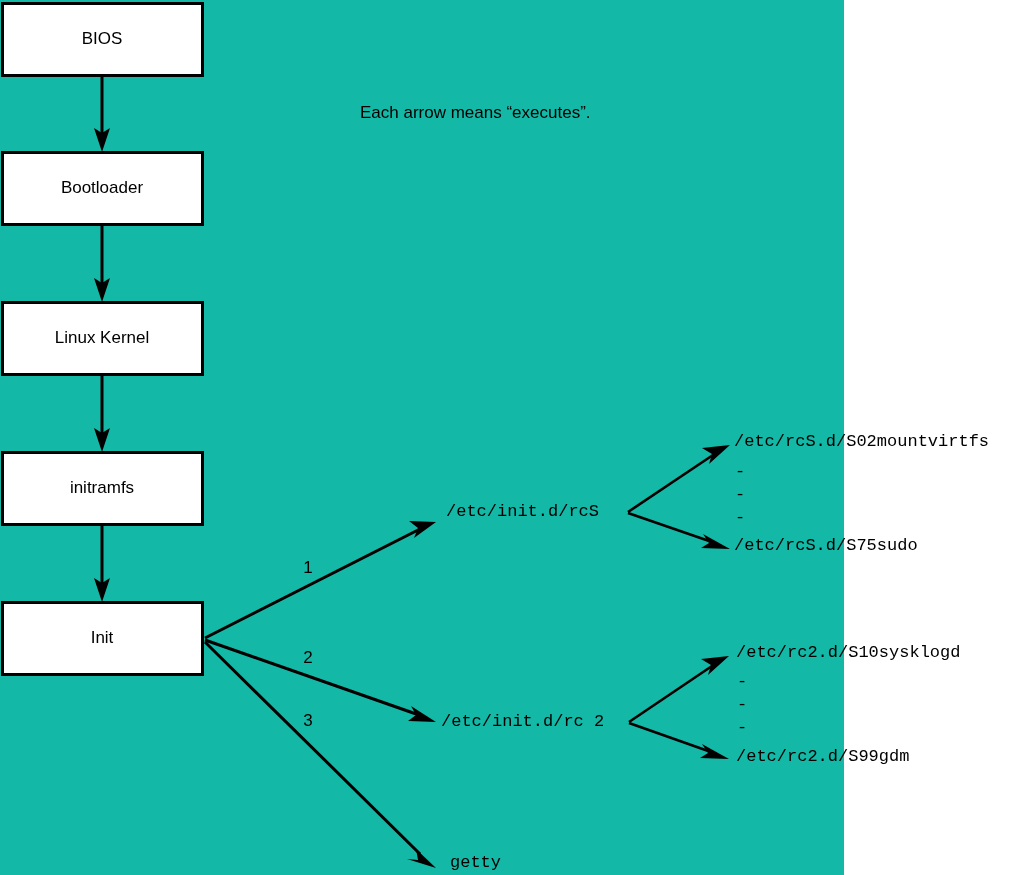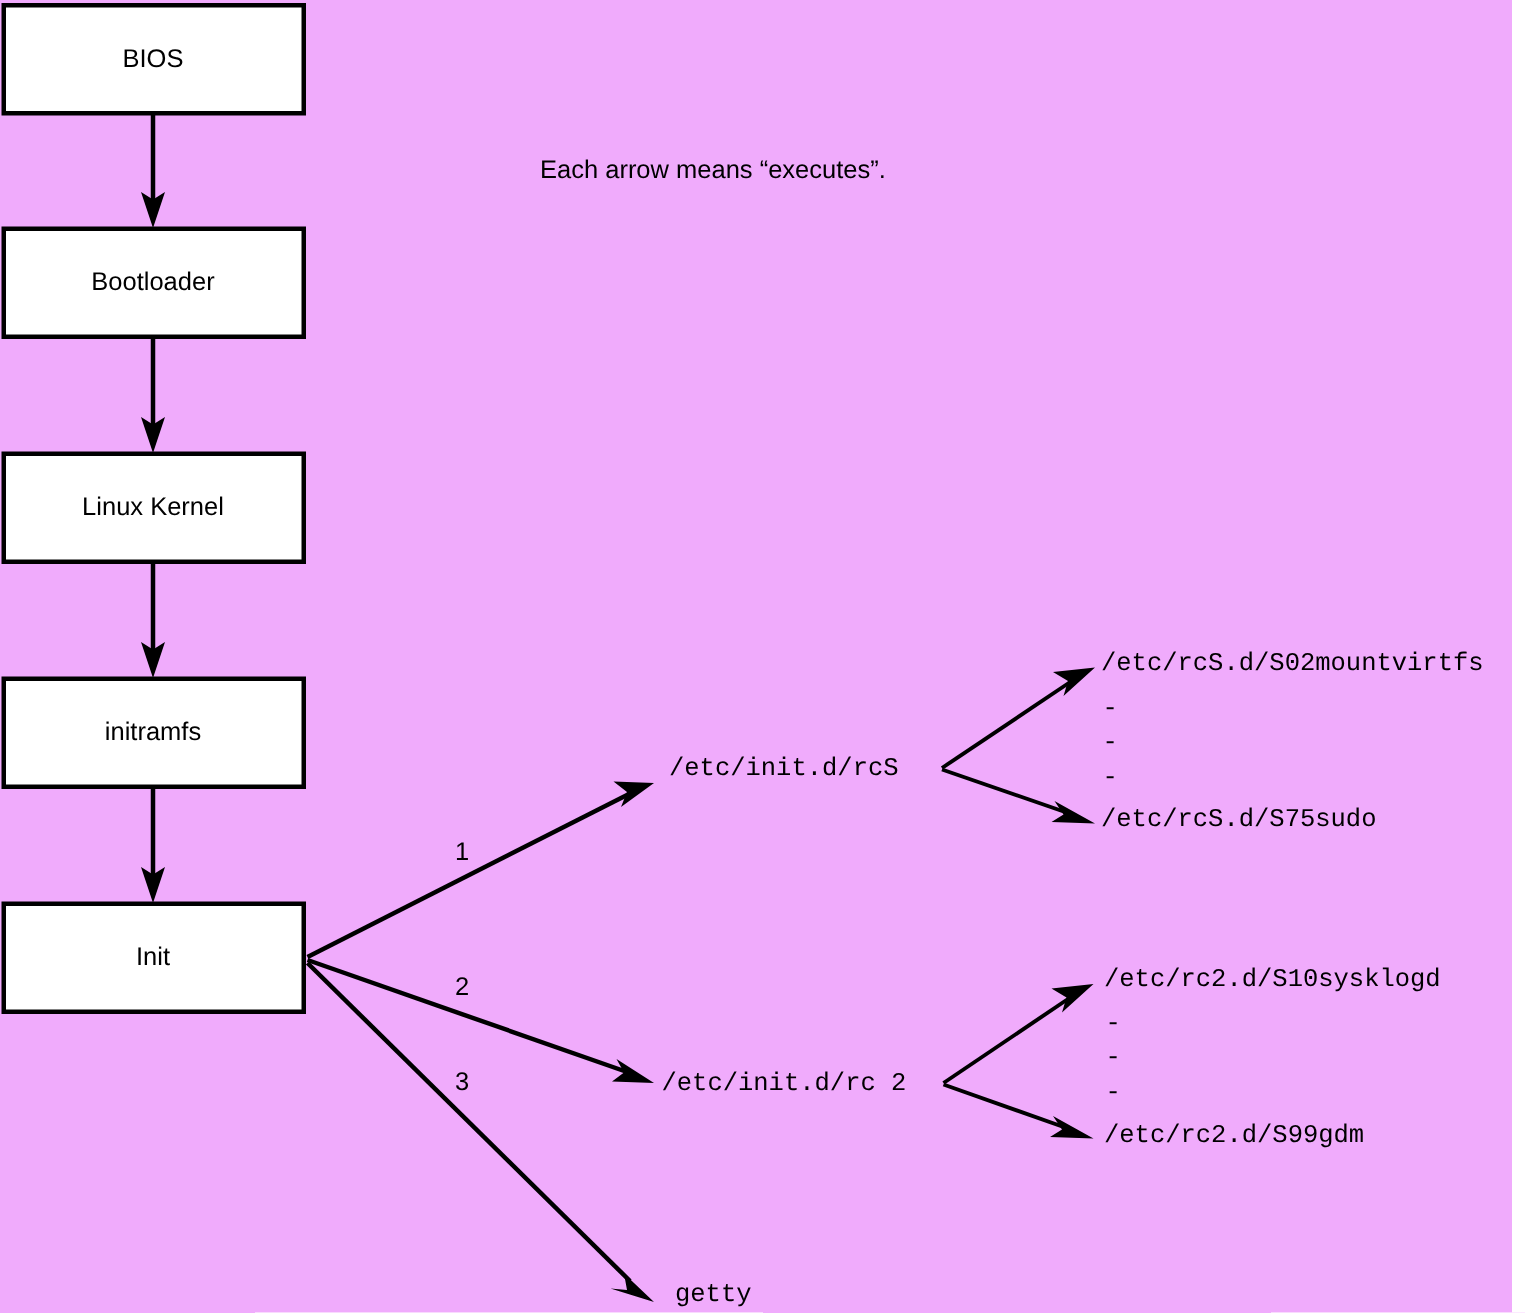--- a/index.html
+++ b/index.html
@@ -8,23 +8,23 @@
     background: #ffffff;
   }
   body {
     width: 1024px;
     height: 875px;
     overflow: hidden;
     font-family: "Liberation Sans", sans-serif;
   }
   #diagram-root {
     position: relative;
-    width: 1008px;
+    width: 844px;
     height: 875px;
-    background: #f0abfc;
+    background: #14b8a6;
     text-decoration: underline;
   }
   svg.diagram-canvas {
     position: absolute;
     top: 0;
     left: 0;
     width: 1024px;
     height: 875px;
     display: block;
   }

